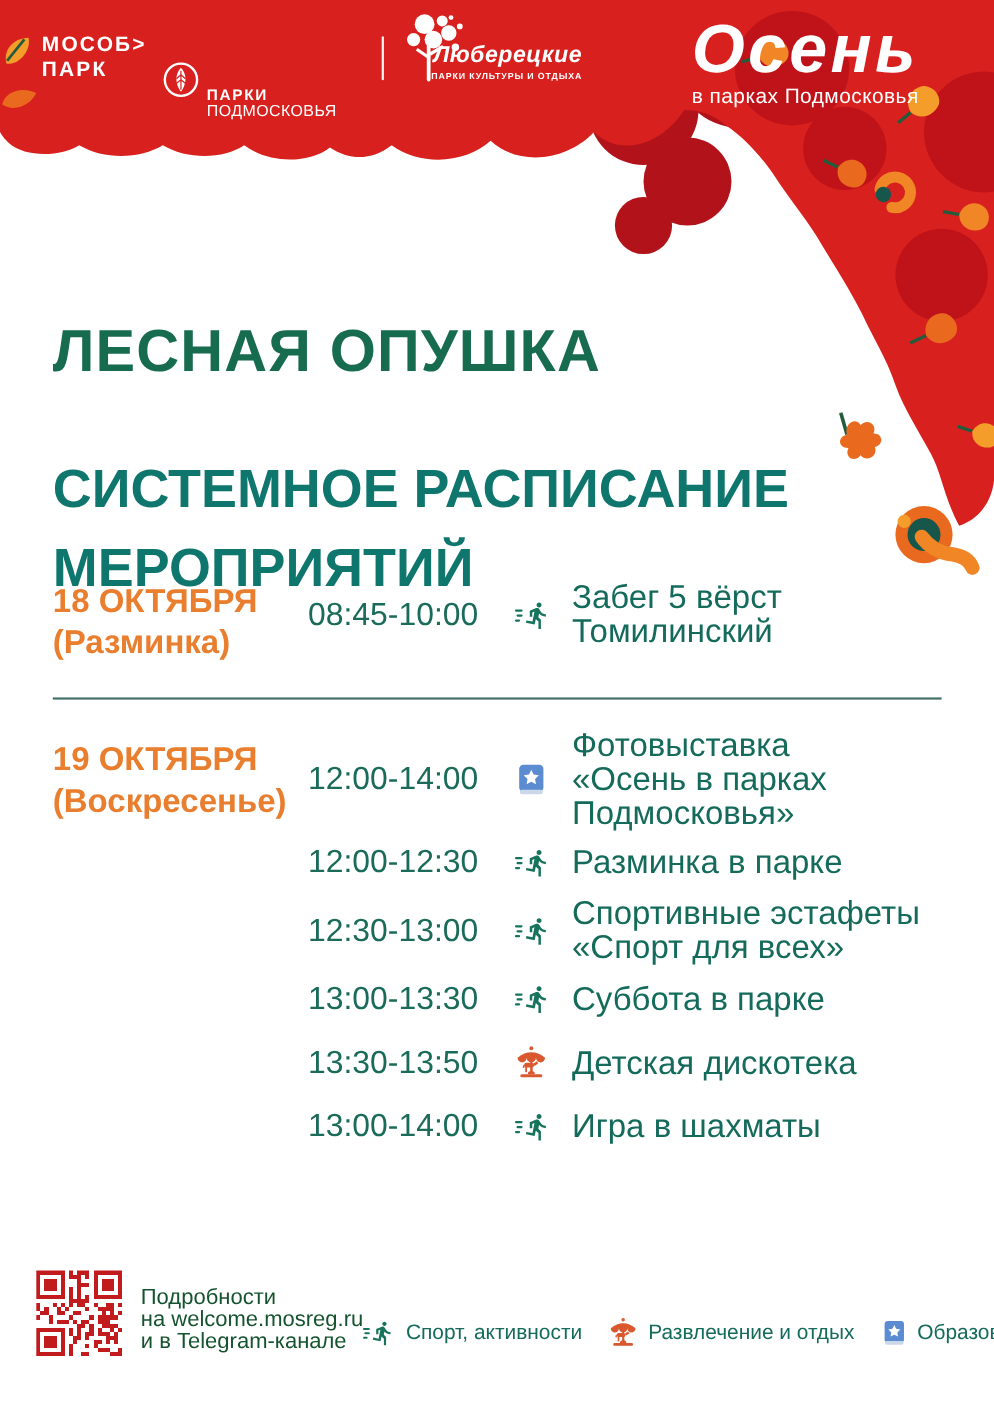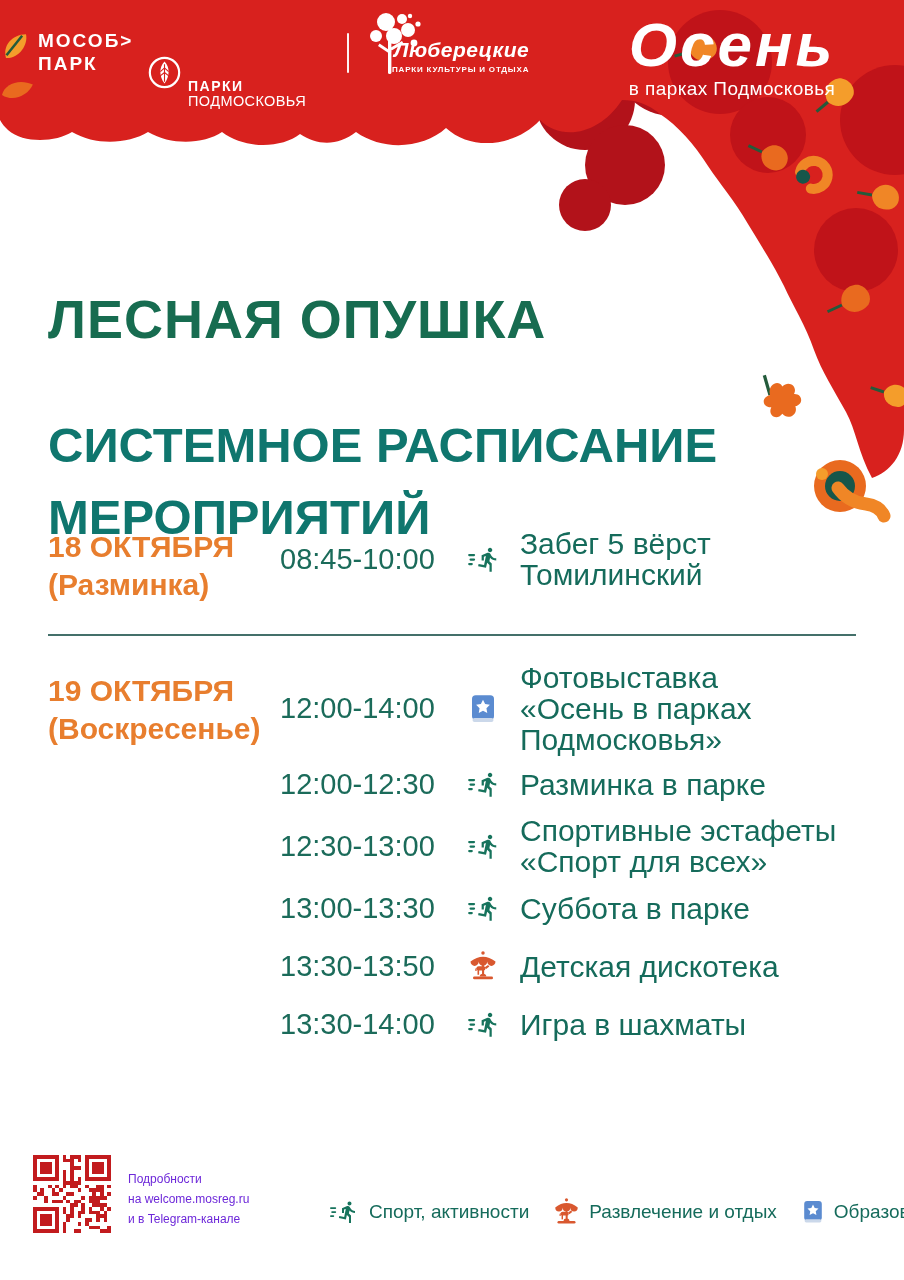--- a/index.html
+++ b/index.html
@@ -40,21 +40,21 @@
   .day-2 .day-head{padding-top:10px;}
   .event-row{display:flex;align-items:center;min-height:58px;}
   .event-row.two{min-height:66px;}
   .event-time{width:188px;flex:0 0 188px;font-size:29px;color:#1B6B5A;white-space:nowrap;}
   .event-icon{width:52px;flex:0 0 52px;display:flex;align-items:center;}
   .event-icon svg{display:block;}
   .event-text{font-size:30px;line-height:31px;color:#156B5B;}
   .sched-divider{border:0;border-top:2px solid #44706A;margin:30px 4px 26px 0;}
   
   .qr{position:absolute;left:33px;top:1155px;width:78px;height:78px;}
-  .details{position:absolute;left:128px;top:1169px;font-size:12px;line-height:20px;color:#6d28d9;}
+  .details{position:absolute;left:128px;top:1169px;font-size:20px;line-height:20px;color:#14532d;}
   .legend{position:absolute;left:330px;top:1198px;display:flex;align-items:center;gap:24px;}
   .legend-item{display:flex;align-items:center;gap:9px;}
   .legend-item .lbl{font-size:19px;color:#156B5B;white-space:nowrap;}
   .ic-run{color:#16735C;}
   .ic{display:block;}
   .hidden-defs{position:absolute;width:0;height:0;overflow:hidden;}
 </style>
 </head>
 <body>
 
@@ -309,21 +309,21 @@
           <div class="event-time">13:30-13:50</div>
           <div class="event-icon">
               <svg class="ic" width="30" height="30">
                 <use href="#sym-carousel"></use>
               </svg>
             </div>
           <div class="event-text">Детская дискотека</div>
         </div>
 
         <div class="event-row">
-          <div class="event-time">13:30-14:00</div>
+          <div class="event-time">13:00-14:00</div>
           <div class="event-icon ic-run">
               <svg class="ic" width="34" height="27">
                 <use href="#sym-run"></use>
               </svg>
             </div>
           <div class="event-text">Игра в шахматы</div>
         </div>
 
       </div>
     </div>

